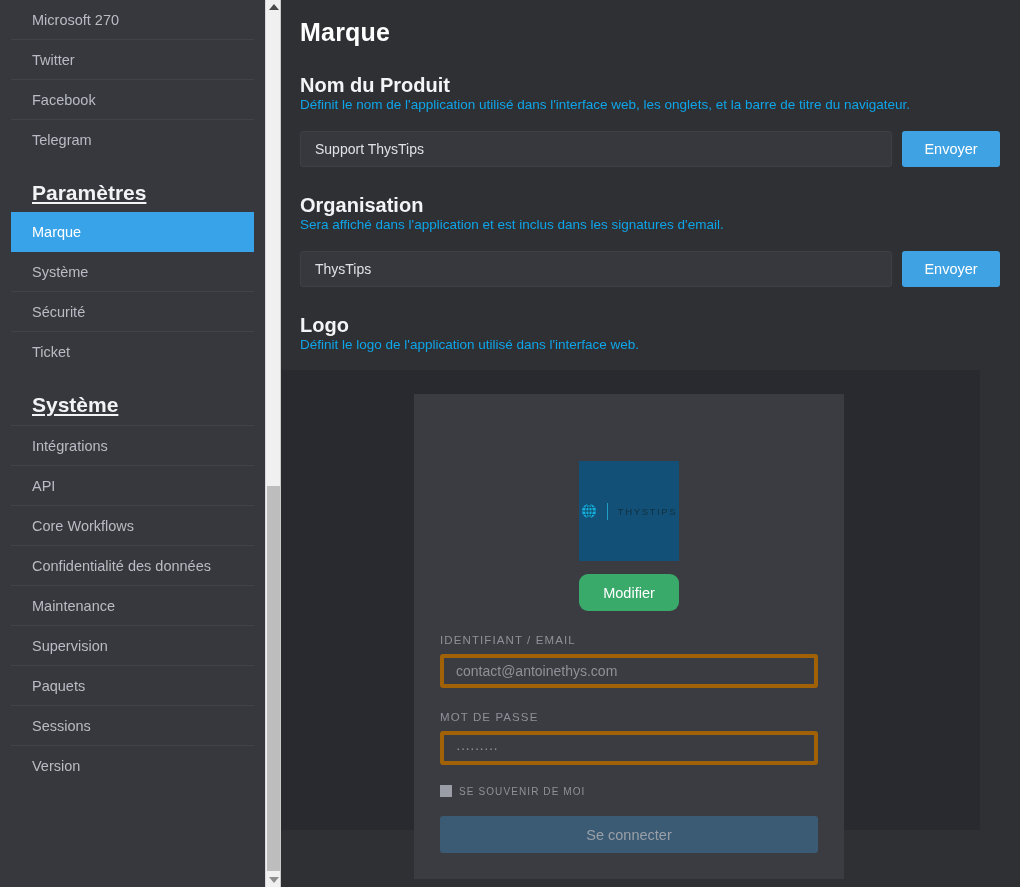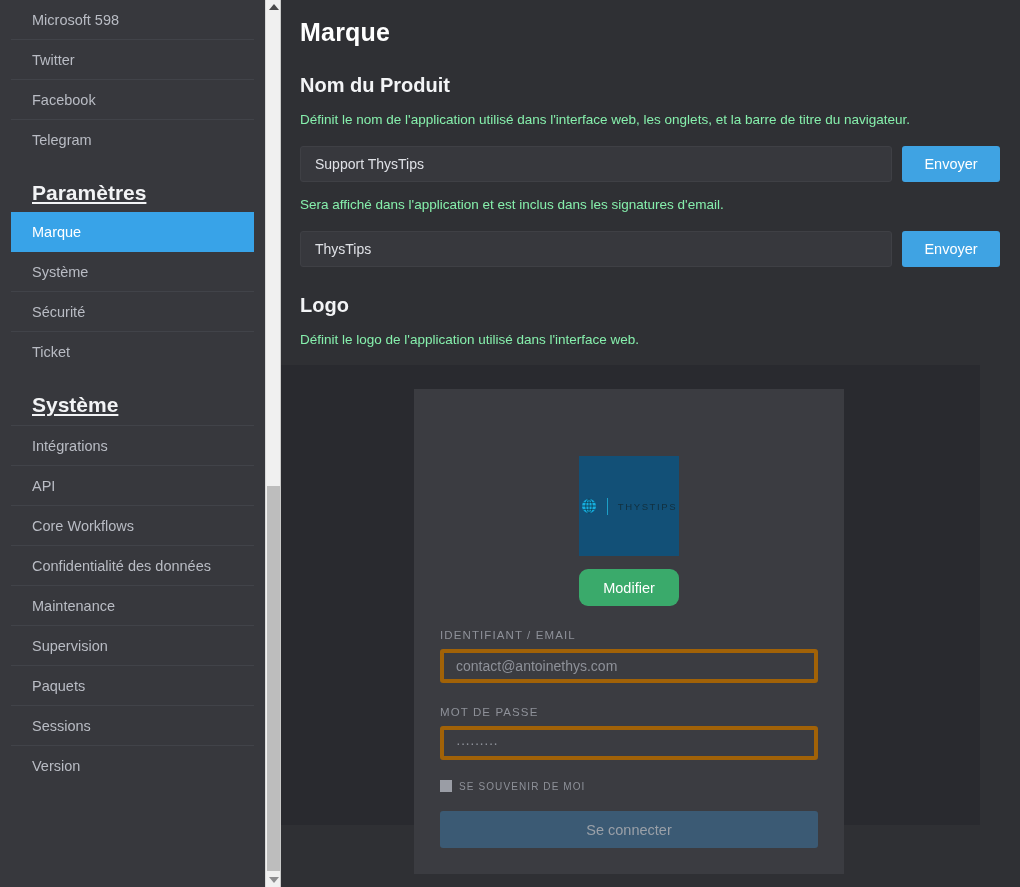--- a/index.html
+++ b/index.html
@@ -102,23 +102,22 @@
     margin-top: 18px;
     letter-spacing: .2px;
   }
   .section-title {
     color: #f3f4f6;
     font-size: 20px;
     font-weight: 600;
     margin-top: 27px;
   }
   .section-desc {
-    color: #86efac;
+    color: #0ea5e9;
     font-size: 13.5px;
-    margin-top: 15px;
   }
   .field-row {
     display: flex;
     align-items: stretch;
     margin-top: 19px;
     gap: 10px;
   }
   .text-input {
     flex: 1 1 auto;
     height: 36px;
@@ -243,21 +242,21 @@
 </style>
 </head>
 <body>
 
 <div class="app">
 
   <nav class="sidebar">
     <div class="nav-list">
 
       <div class="nav-item">
-        <span>Microsoft 598</span>
+        <span>Microsoft 270</span>
       </div>
       <div class="nav-item">
         <span>Twitter</span>
       </div>
       <div class="nav-item">
         <span>Facebook</span>
       </div>
       <div class="nav-item no-border">
         <span>Telegram</span>
       </div>
@@ -323,20 +322,21 @@
 
     <h1 class="page-title">Marque</h1>
 
     <h2 class="section-title">Nom du Produit</h2>
     <p class="section-desc">Définit le nom de l'application utilisé dans l'interface web, les onglets, et la barre de titre du navigateur.</p>
     <div class="field-row">
       <input class="text-input" type="text" value="Support ThysTips" style="">
       <button class="send-btn">Envoyer</button>
     </div>
 
+    <h2 class="section-title">Organisation</h2>
     <p class="section-desc">Sera affiché dans l'application et est inclus dans les signatures d'email.</p>
     <div class="field-row">
       <input class="text-input" type="text" value="ThysTips" style="">
       <button class="send-btn">Envoyer</button>
     </div>
 
     <h2 class="section-title">Logo</h2>
     <p class="section-desc">Définit le logo de l'application utilisé dans l'interface web.</p>
 
     <div class="logo-panel">

